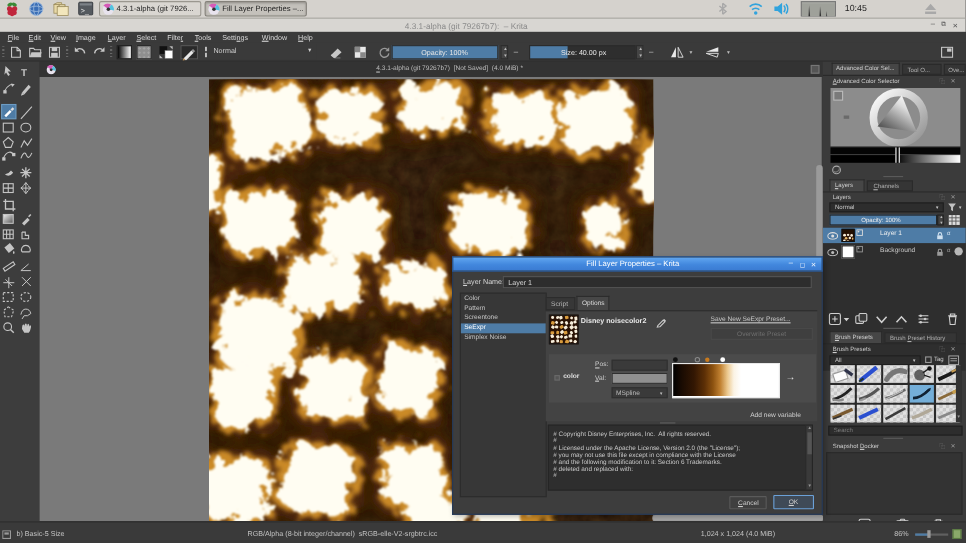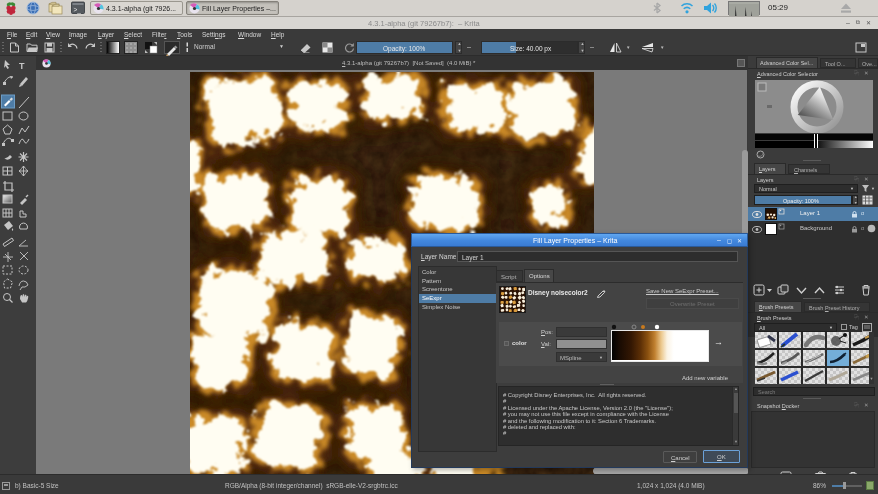--- a/index.html
+++ b/index.html
@@ -81,21 +81,21 @@
   </svg>
 
   <div class="abs" style="left:728px;top:1px;width:32px;height:14px;background:#a9aba4;border:1px solid #777;">
     <svg width="30" height="12" viewBox="0 0 30 12">
       <rect x="0" y="0" width="30" height="12" fill="#9fa19a"></rect>
       <path d="M6 12 L6.5 2 L7.5 12 Z" fill="#333"></path>
       <path d="M16 12 L16.5 3 L17.5 12 Z" fill="#333"></path>
       <path d="M22 12 L22.3 7 L23 12 Z" fill="#444"></path>
     </svg>
   </div>
-  <div class="txt" style="left:768px;top:3px;font-size:8px;color:#222;">05:29</div>
+  <div class="txt" style="left:768px;top:3px;font-size:8px;color:#222;">10:45</div>
 
   <svg class="abs" style="left:840px;top:3px" width="12" height="11" viewBox="0 0 12 11">
     <path d="M6 0.5 L11 6 H1 Z" fill="#a8a8a8"></path>
     <rect x="1" y="7.5" width="10" height="2.2" fill="#a8a8a8"></rect>
   </svg>
 </div>
 
 <div class="abs" id="wtitle" style="left:0;top:17px;width:878px;height:12px;background:#d8d6d2;"></div>
 <div class="txt" style="left:368px;top:18.5px;font-size:7.5px;color:#8a8a8a;">4.3.1-alpha (git 79267b7):&nbsp; – Krita</div>
 <div class="txt" style="right:28px;top:19px;font-size:7px;color:#555;">–</div>

